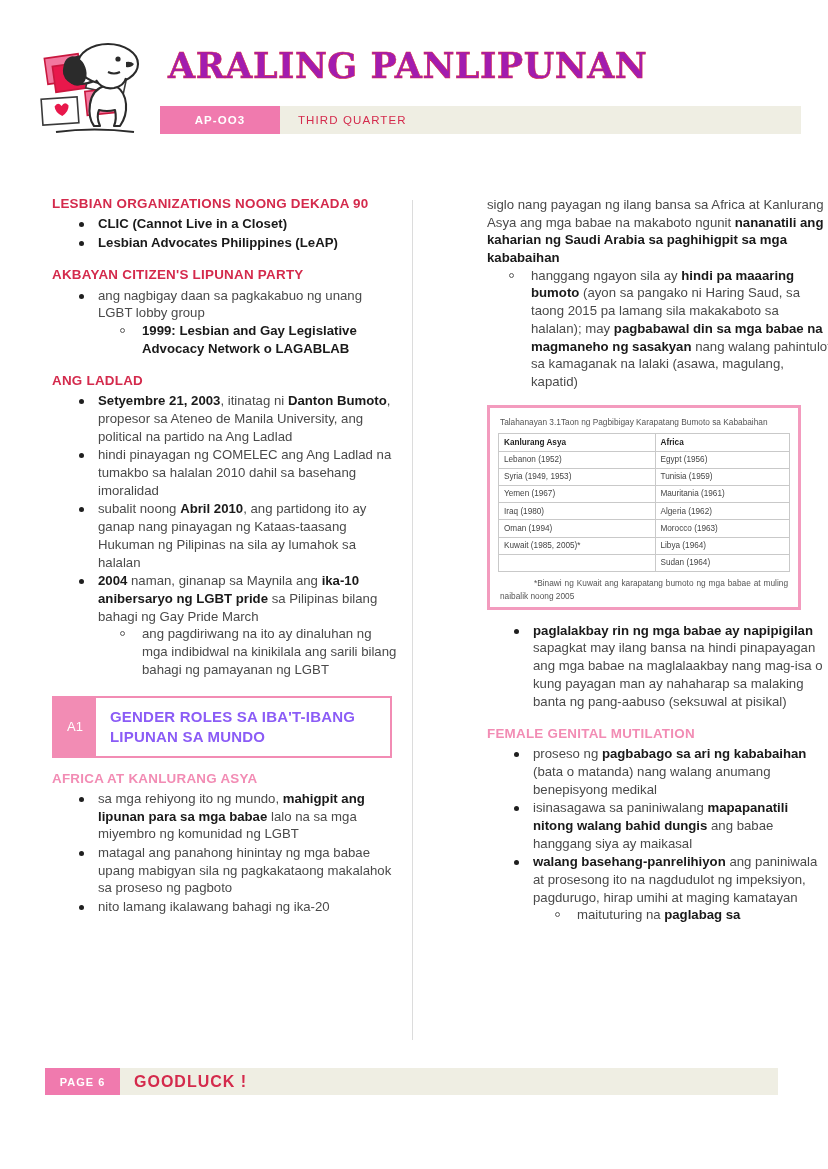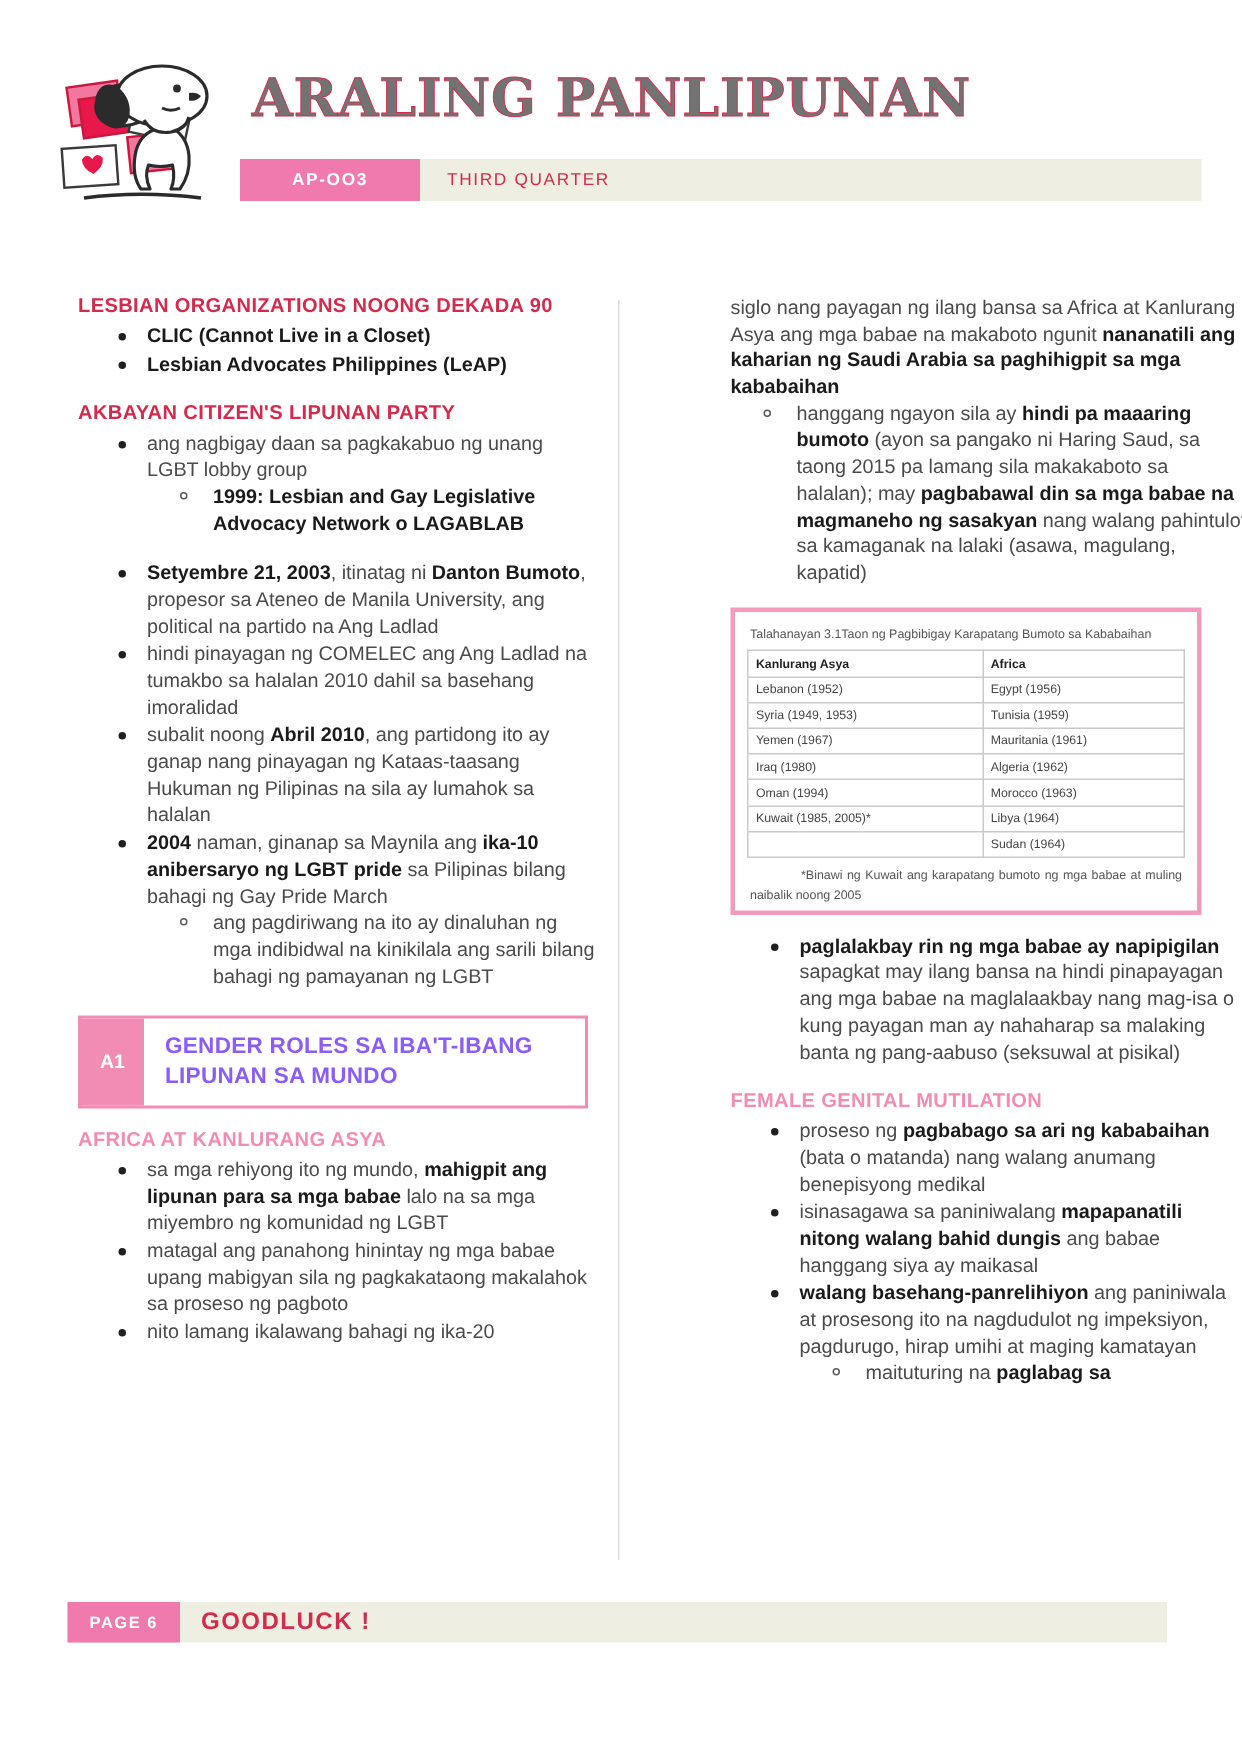--- a/index.html
+++ b/index.html
@@ -32,21 +32,21 @@
     position: absolute;
     left: 168px;
     top: 48px;
     right: 30px;
   }
   .doc-title {
     font-family: "DejaVu Serif", serif;
     font-weight: bold;
     font-size: 35px;
     letter-spacing: 0.5px;
-    color: #737373;
+    color: #a21caf;
     line-height: 1;
     margin: 0;
     -webkit-text-stroke: 0.6px #D42A4C;
   }
   .meta-bar {
     position: absolute;
     left: 160px;
     top: 106px;
     right: 27px;
     height: 28px;
@@ -164,21 +164,21 @@
     border: 2px solid #F28CB4;
     margin: 18px 0 4px 0;
     width: 340px;
     box-sizing: border-box;
     background: #ffffff;
   }
   .callout-tag {
     width: 42px;
     background: #F28CB4;
     color: #ffffff;
-    font-weight: bold;
+    font-weight: normal;
     font-size: 13px;
     display: flex;
     align-items: center;
     justify-content: center;
     flex: 0 0 42px;
   }
   .callout-text {
     flex: 1;
     padding: 9px 10px 9px 14px;
     color: #8b5cf6;
@@ -325,20 +325,21 @@
       <li>
         <span>ang nagbigay daan sa pagkakabuo ng unang LGBT lobby group</span>
         <ul class="lv2">
           <li><span class="b">1999: Lesbian and Gay Legislative Advocacy Network o LAGABLAB</span></li>
         </ul>
       </li>
     </ul>
 
     <div class="gap"></div>
 
+    <h2 class="section crimson">ANG LADLAD</h2>
     <ul class="lv1">
       <li><span class="b">Setyembre 21, 2003</span><span>, itinatag ni </span><span class="b">Danton Bumoto</span><span>, propesor sa Ateneo de Manila University, ang political na partido na Ang Ladlad</span></li>
       <li><span>hindi pinayagan ng COMELEC ang Ang Ladlad na tumakbo sa halalan 2010 dahil sa basehang imoralidad</span></li>
       <li><span>subalit noong </span><span class="b">Abril 2010</span><span>, ang partidong ito ay ganap nang pinayagan ng Kataas-taasang Hukuman ng Pilipinas na sila ay lumahok sa halalan</span></li>
       <li>
         <span class="b">2004</span><span> naman, ginanap sa Maynila ang </span><span class="b">ika-10 anibersaryo ng LGBT pride</span><span> sa Pilipinas bilang bahagi ng Gay Pride March</span>
         <ul class="lv2">
           <li><span>ang pagdiriwang na ito ay dinaluhan ng mga indibidwal na kinikilala ang sarili bilang bahagi ng pamayanan ng LGBT</span></li>
         </ul>
       </li>

